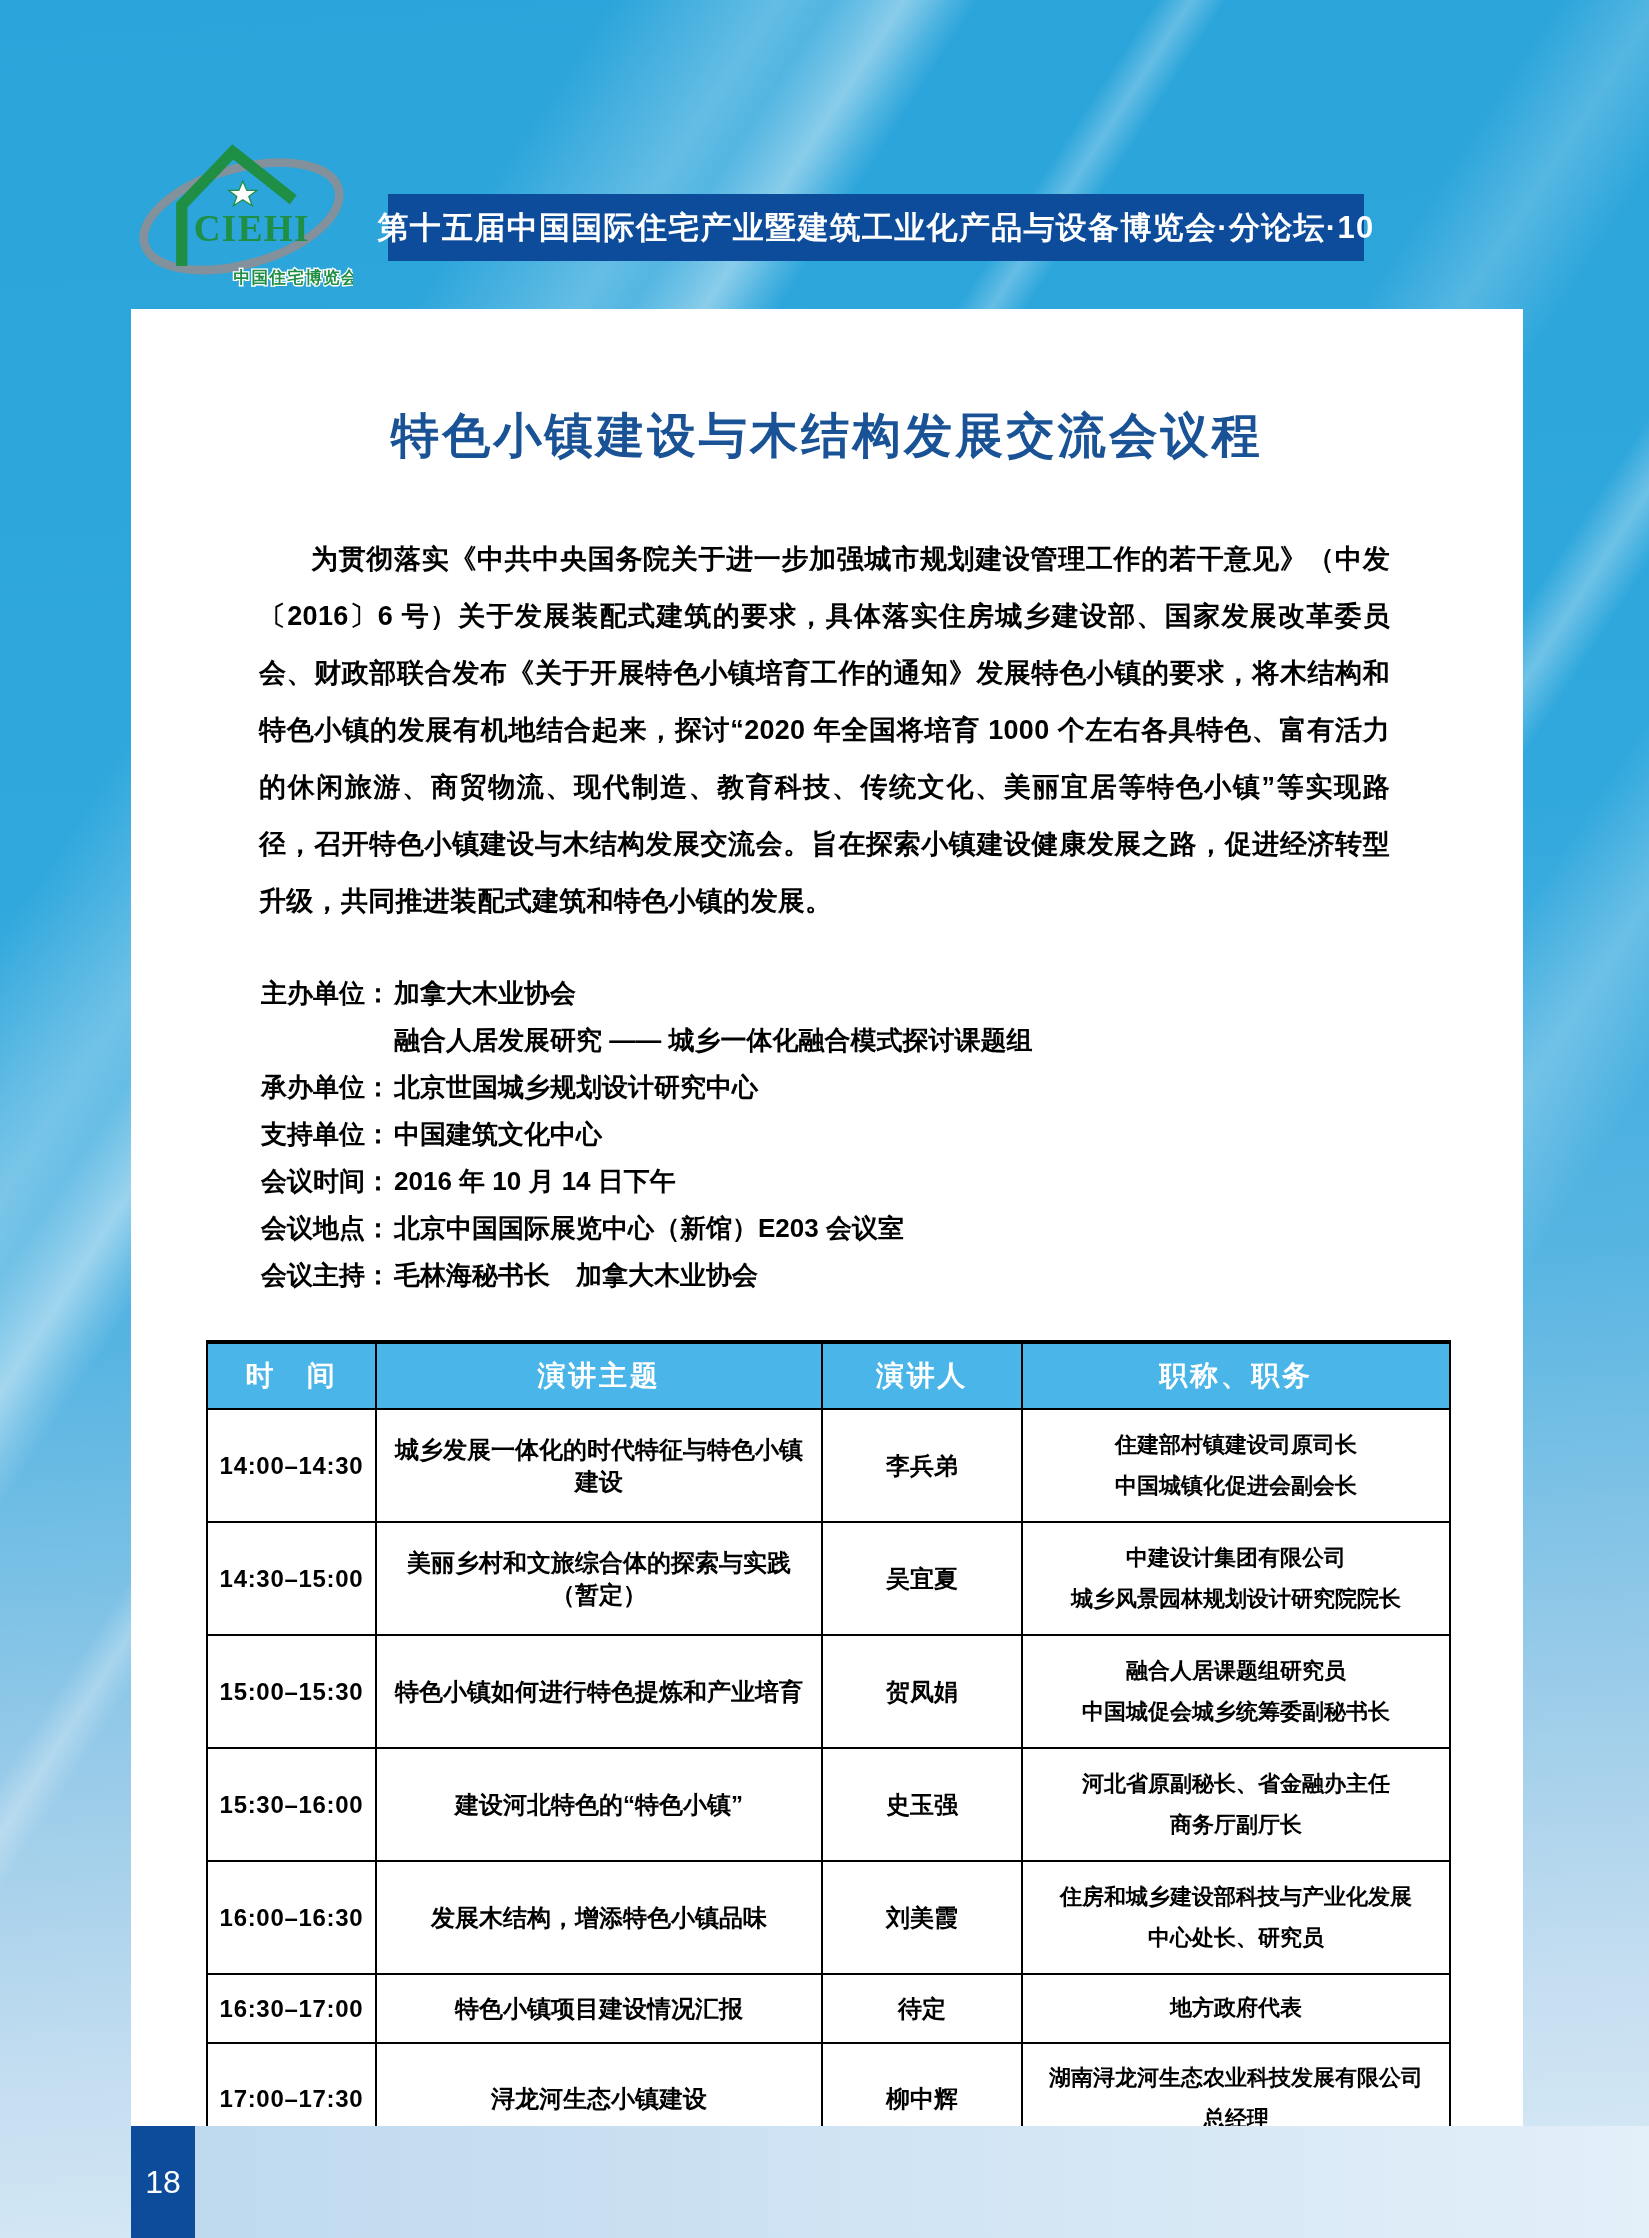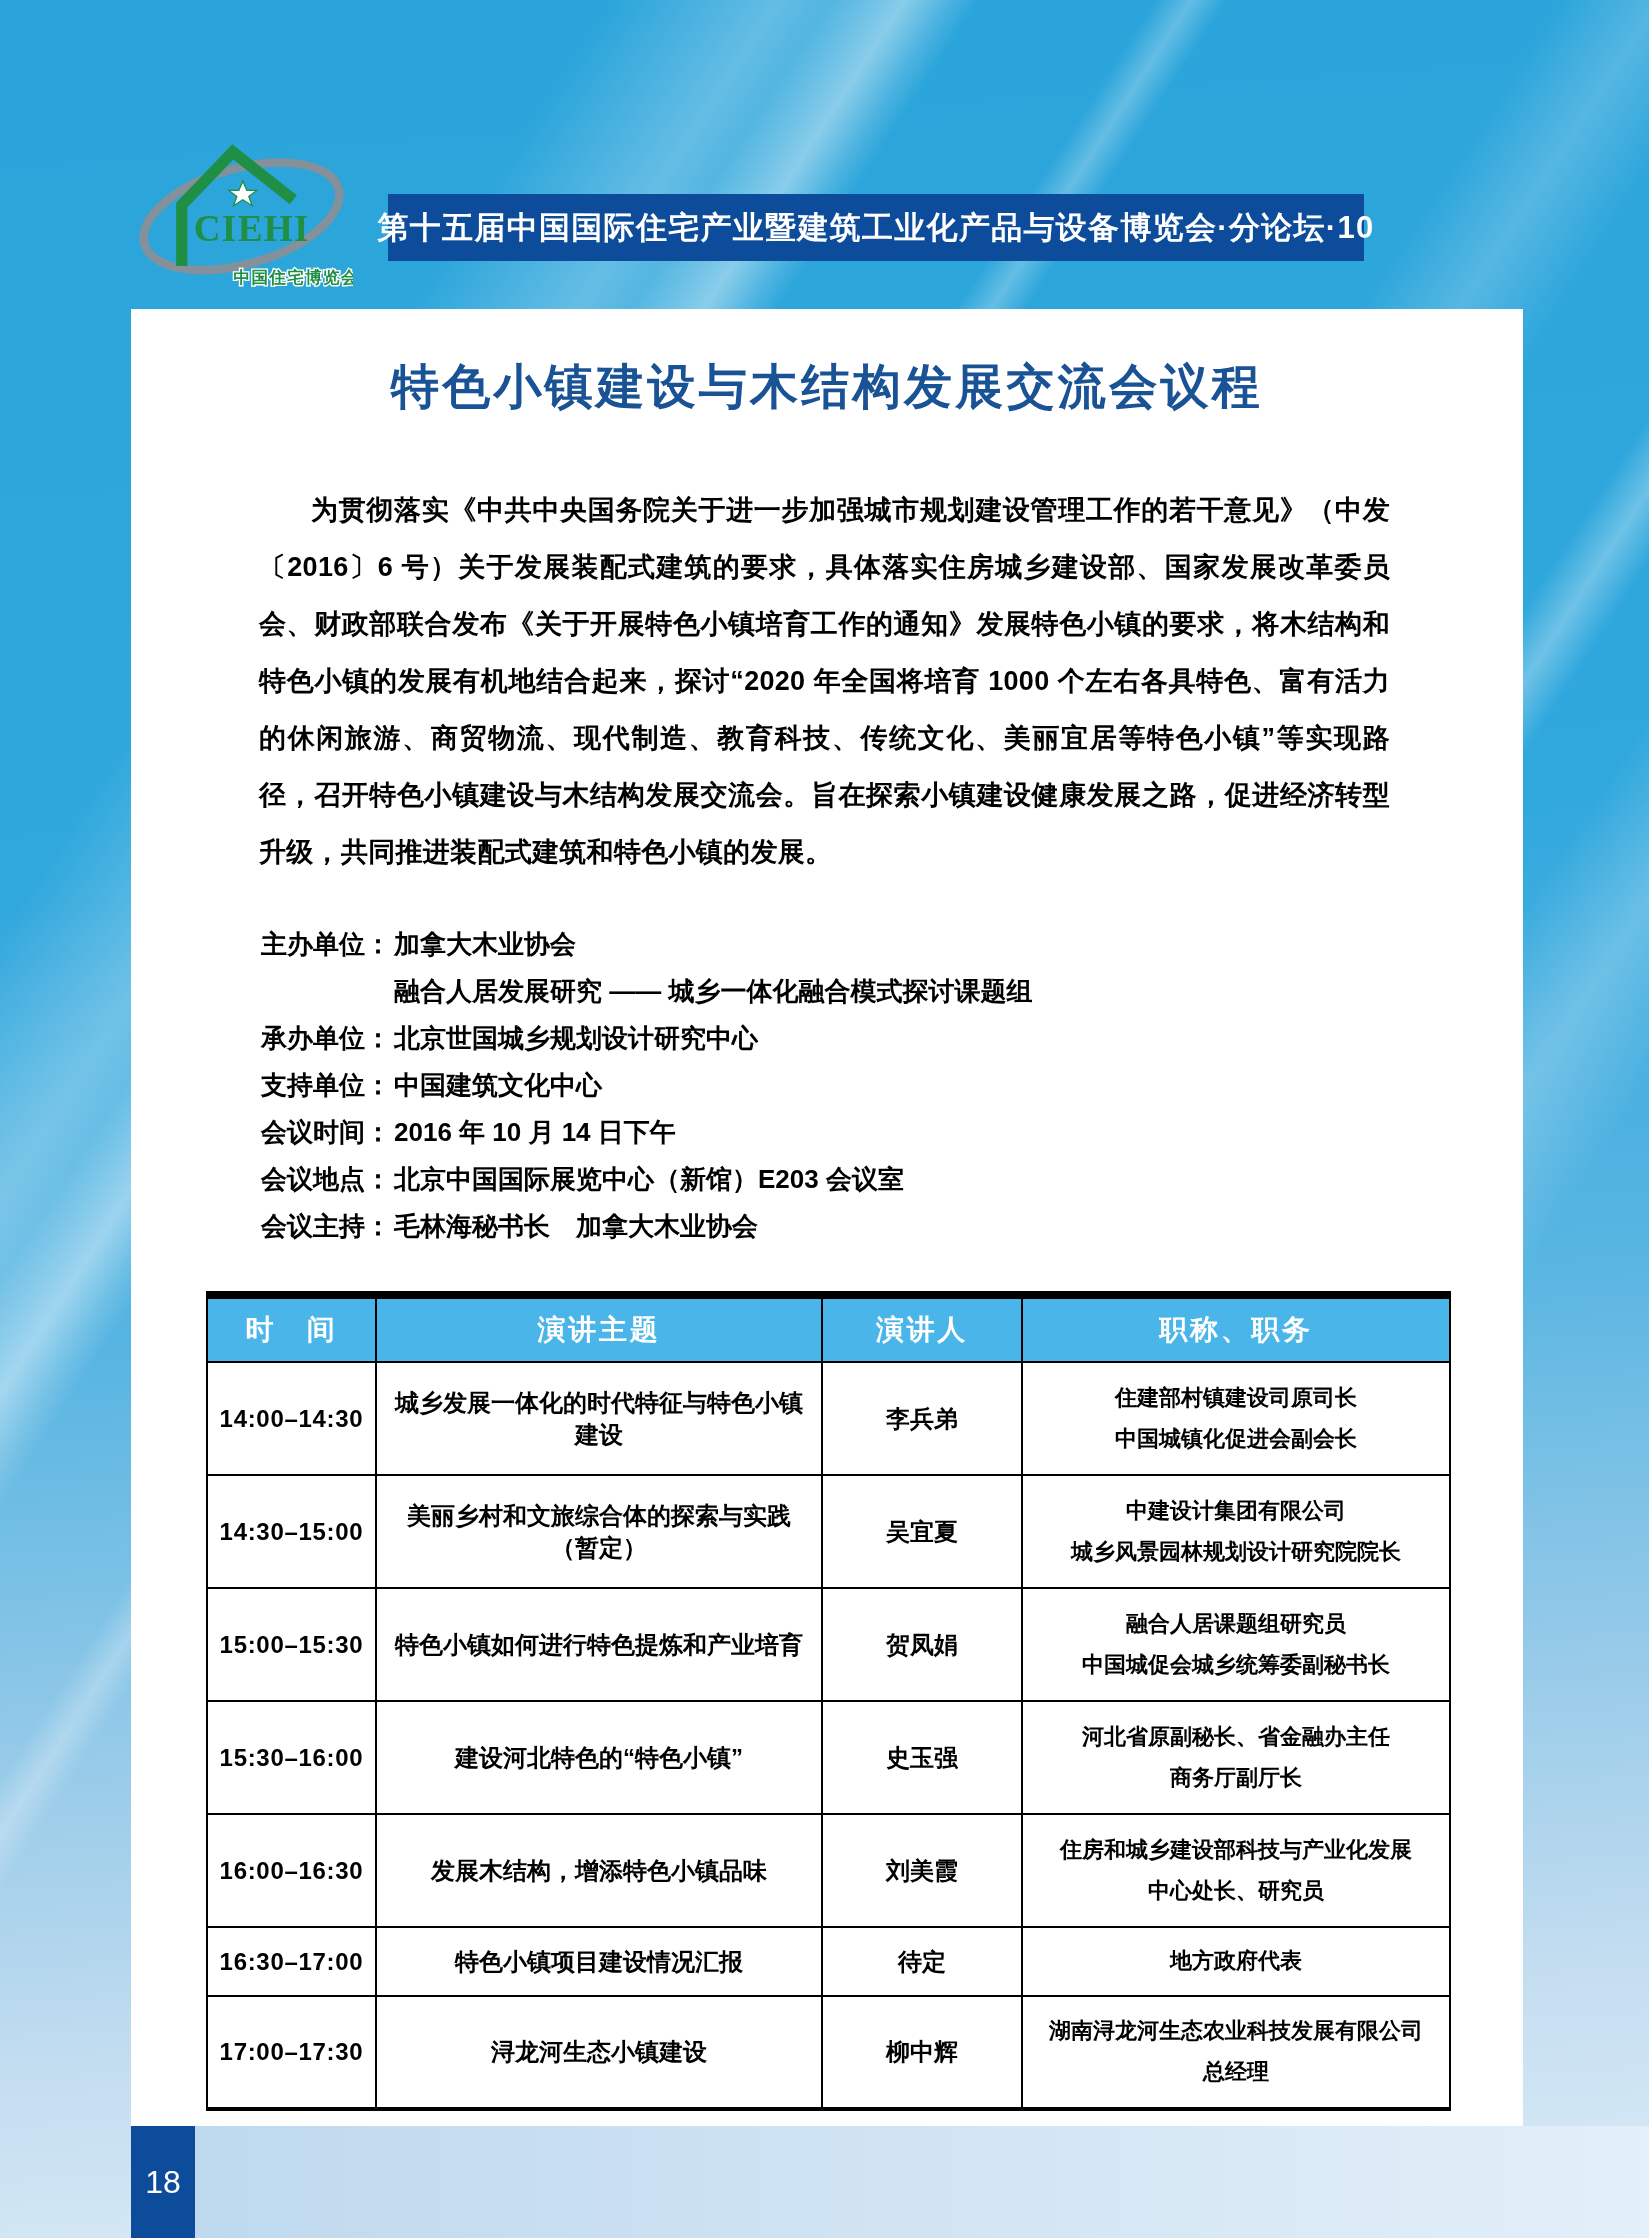--- a/index.html
+++ b/index.html
@@ -25,41 +25,41 @@
     background:#0d4c9a;color:#ffffff;display:flex;align-items:center;justify-content:center;
     font-size:31px;font-weight:bold;letter-spacing:1.3px;z-index:3;white-space:nowrap;
   }
 
   
   .logo{position:absolute;left:130px;top:140px;width:223px;height:154px;z-index:4;}
 
   
   .card{
     position:absolute;left:131px;top:309px;width:1392px;height:1817px;
-    background:#ffffff;z-index:2;box-sizing:border-box;padding-top:46px;
+    background:#ffffff;z-index:2;box-sizing:border-box;padding-top:95px;
   }
   .doc-title{
     text-align:center;margin:0;color:#1a5296;
     font-family:"Liberation Serif", serif;font-weight:bold;font-size:48px;letter-spacing:3.3px;
   }
   .intro{
     margin:63px 133px 0 128px;font-size:27px;font-weight:bold;color:#000;
     line-height:57px;text-align:justify;text-indent:52px;letter-spacing:0.3px;
   }
   .info{
     margin:40px 106px 0 130px;font-size:26px;font-weight:bold;color:#000;
   }
   .info-row{display:flex;line-height:47px;}
   .info-label{width:133px;flex:0 0 133px;white-space:pre;}
   .info-value{white-space:pre-wrap;}
 
   
   table.sched{
     margin:41px 0 0 75px;width:1244px;border-collapse:collapse;table-layout:fixed;
-    border-top:8px solid #000000;border-bottom:4.7px solid #000;
+    border-top:4px solid #000000;border-bottom:4.7px solid #000;
   }
   table.sched col.c1{width:169px;} table.sched col.c2{width:446px;}
   table.sched col.c3{width:200px;} table.sched col.c4{width:428px;}
   table.sched th,table.sched td{
     border:2px solid #000;text-align:center;vertical-align:middle;padding:4px 9.3px;box-sizing:border-box;
   }
   table.sched tr{border-top:2.7px solid #000;}
   th{
     background:#4ab5e8;color:#fff;font-size:28px;font-weight:bold;height:67px;letter-spacing:2.7px;
   }

